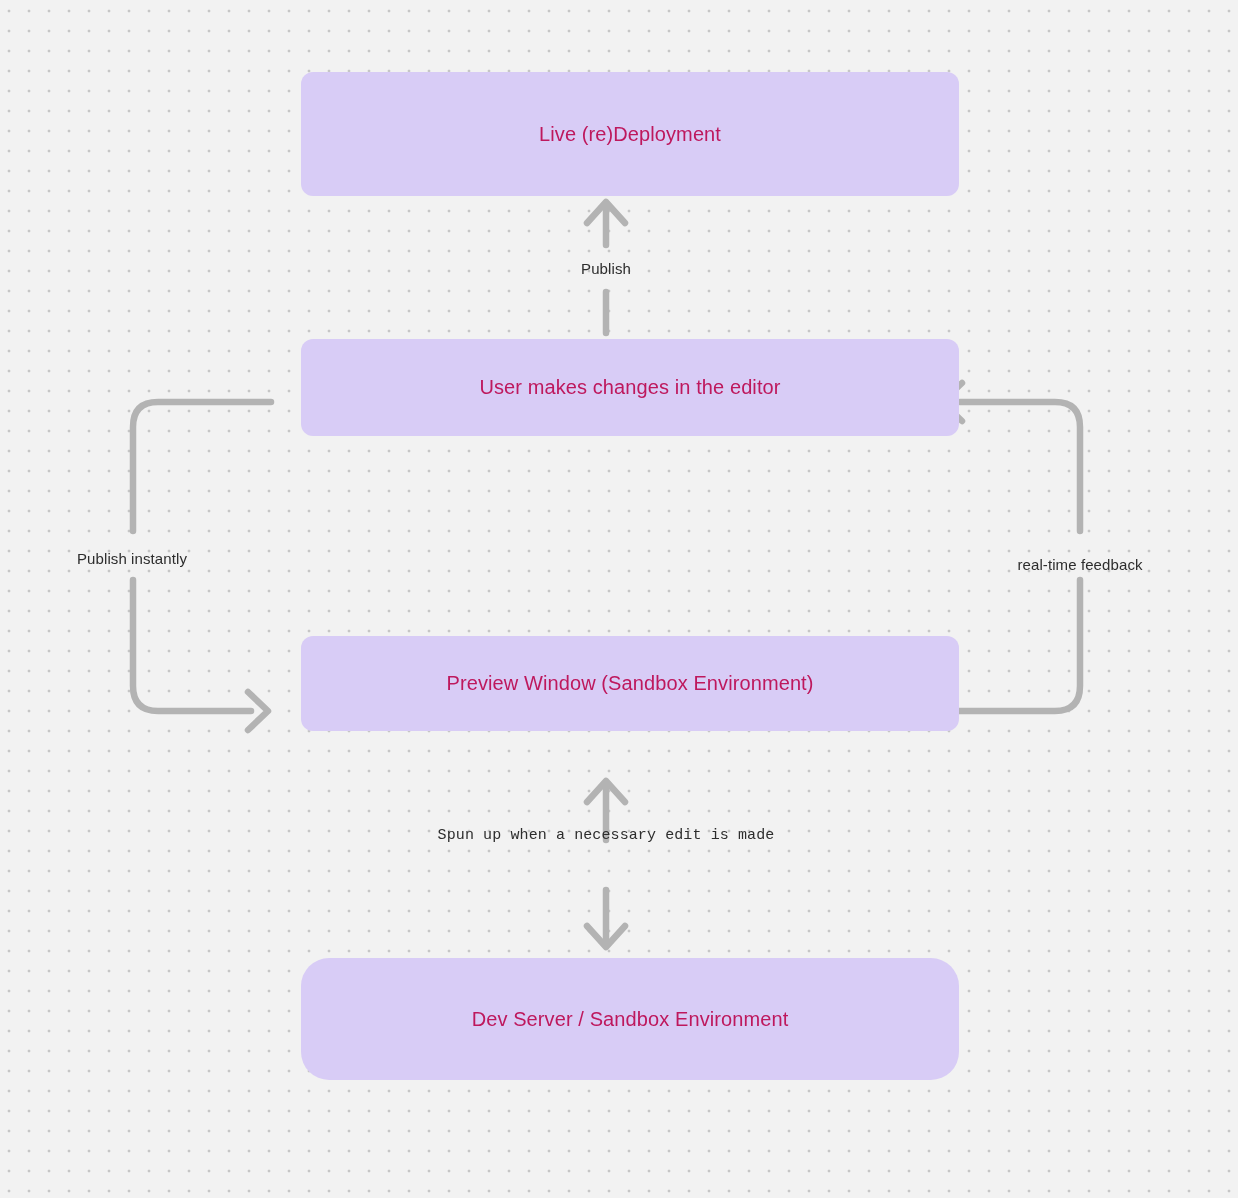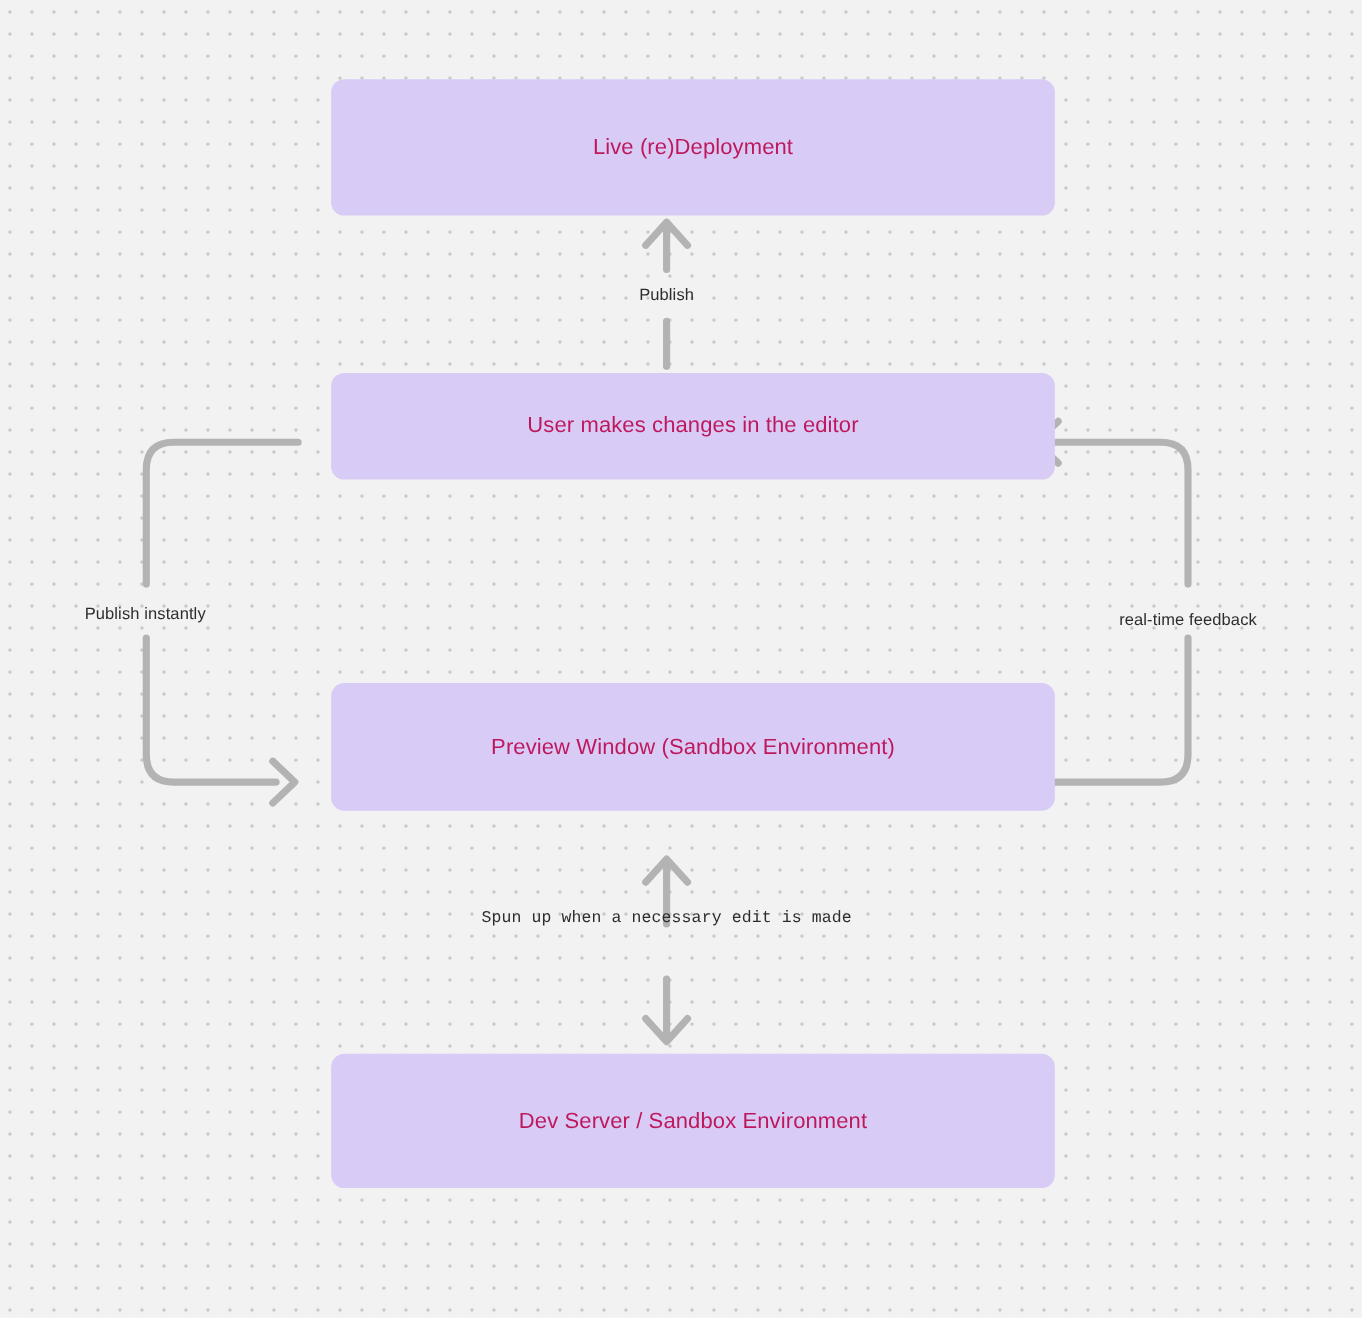--- a/index.html
+++ b/index.html
@@ -39,22 +39,22 @@
     display: flex;
     align-items: center;
     justify-content: center;
     color: #be185d;
     font-size: 20px;
     letter-spacing: 0.1px;
     margin-left: 24px;
   }
   .node-1 { top: 72px;  height: 124px; }
   .node-2 { top: 339px; height: 97px; }
-  .node-3 { top: 621px; height: 116px; align-items: center; }
-  .node-4 { top: 958px; height: 122px; }
+  .node-3 { top: 636px; height: 95px; align-items: center; }
+  .node-4 { top: 958px; height: 122px; border-radius: 28px; }
   .edge-label {
     position: absolute;
     transform: translate(-50%, -50%);
     color: #2d2d2d;
     font-size: 15px;
     letter-spacing: 0.1px;
     white-space: nowrap;
   }
   .label-publish            { left: 606px;  top: 268px; }
   .label-updates-instantly  { left: 132px;  top: 558px; }

